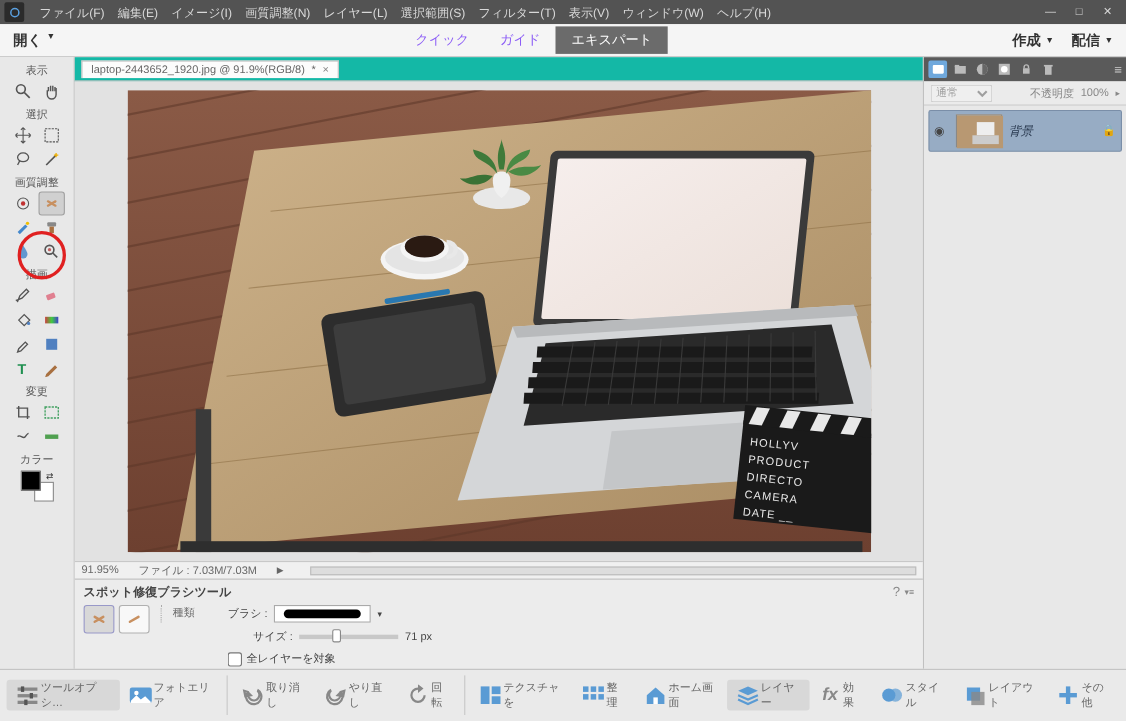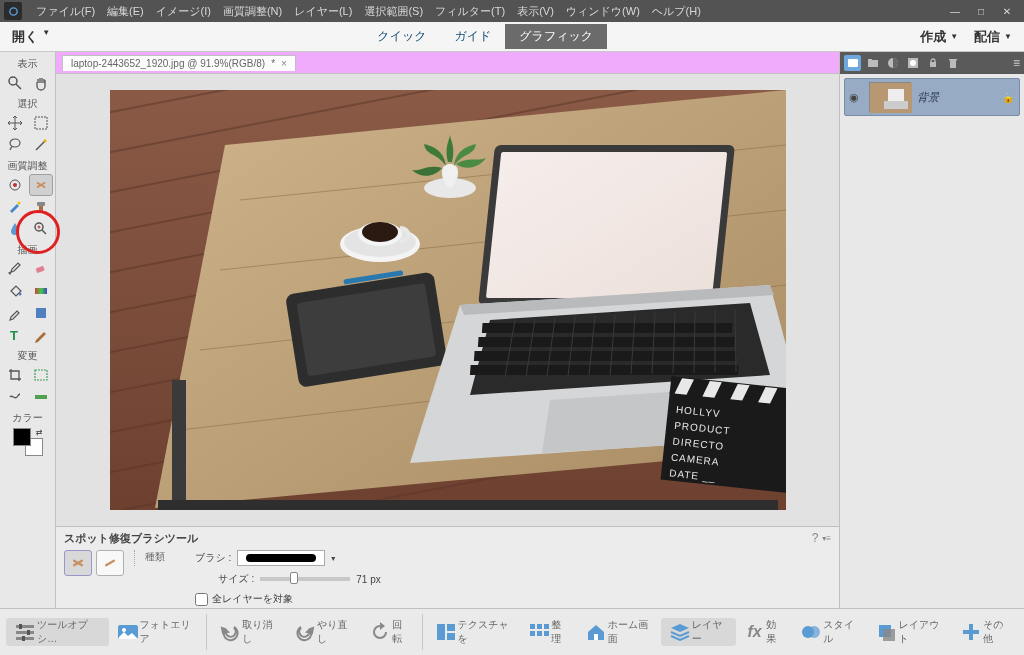--- a/index.html
+++ b/index.html
@@ -10,44 +10,44 @@
 .menubar .logo { width: 18px; height: 18px; background: #2b2b2b; border-radius: 2px; margin-right: 8px; display: flex; align-items: center; justify-content: center; }
 .menubar .logo svg { width: 11px; height: 11px; }
 .menubar .menu-item { padding: 0 6px; cursor: default; }
 .winctrl { margin-left: auto; display: flex; }
 .winctrl div { width: 26px; height: 18px; display: flex; align-items: center; justify-content: center; font-size: 10px; }
 
 
 .modebar { height: 30px; background: #f5f5f5; border-bottom: 1px solid #c8c8c8; display: flex; align-items: center; padding: 0 12px; }
 .modebar .open { font-size: 13px; font-weight: bold; display: flex; align-items: flex-start; gap: 4px; }
 .modebar .center { flex: 1; display: flex; justify-content: center; gap: 0; }
-.modebar .center div { padding: 4px 14px; font-size: 12px; color: #0c4a6e; }
+.modebar .center div { padding: 4px 14px; font-size: 12px; color: #8b5cf6; }
 .modebar .center .active { background: #6b6b6b; color: #fff; }
 .modebar .right { display: flex; gap: 16px; }
 .modebar .right div { font-size: 13px; font-weight: bold; display: flex; align-items: center; gap: 4px; }
 
 
 .main { position: absolute; top: 52px; left: 0; right: 0; bottom: 47px; display: flex; }
 
 
-.toolbox { width: 56px; background: #e8e8e8; border-right: 1px solid #c0c0c0; display: flex; flex-direction: column; align-items: center; padding-top: 2px; }
+.toolbox { width: 68px; background: #e8e8e8; border-right: 1px solid #c0c0c0; display: flex; flex-direction: column; align-items: center; padding-top: 2px; }
 .toolbox .section-label { font-size: 10px; color: #555; margin: 3px 0 2px; height: 13px; }
 .toolbox .tool-row { display: flex; gap: 2px; }
 .toolbox .tool { width: 24px; height: 22px; display: flex; align-items: center; justify-content: center; border-radius: 3px; position: relative; }
 .toolbox .tool.sel { background: #d0d0d0; border: 1px solid #a0a0a0; }
 .toolbox .tool svg { width: 16px; height: 16px; }
 .highlight-ring { position: absolute; width: 44px; height: 44px; border: 3px solid #e02020; border-radius: 50%; left: 16px; top: 158px; pointer-events: none; z-index: 10; }
 .color-swatch { width: 30px; height: 28px; position: relative; margin-top: 2px; }
 .color-swatch .fg { position: absolute; width: 18px; height: 18px; background: #000; border: 1px solid #888; left: 0; top: 0; z-index: 2; }
 .color-swatch .bg { position: absolute; width: 18px; height: 18px; background: #fff; border: 1px solid #888; right: 0; bottom: 0; }
 .color-swatch .swap { position: absolute; right: 0; top: 0; font-size: 8px; }
 
 
 .docarea { flex: 1; background: #e2e2e2; display: flex; flex-direction: column; }
-.tabstrip { height: 22px; background: #f0abfc; border-bottom: 1px solid #c0c0c0; display: flex; align-items: center; padding-left: 6px; font-size: 10px; color: #666; }
+.tabstrip { height: 22px; background: #14b8a6; border-bottom: 1px solid #c0c0c0; display: flex; align-items: center; padding-left: 6px; font-size: 10px; color: #666; }
 .tabstrip .tab { background: #fcfcfc; padding: 2px 8px; border: 1px solid #c0c0c0; border-bottom: none; display: flex; gap: 6px; align-items: center; }
 .tabstrip .tab .x { color: #888; }
 .canvas-holder { flex: 1; display: flex; align-items: center; justify-content: center; background: #e2e2e2; overflow: hidden; }
 .canvas { width: 676px; height: 420px; position: relative; }
 
 
 .statusstrip { height: 16px; background: #f0f0f0; border-top: 1px solid #c8c8c8; display: flex; align-items: center; font-size: 10px; color: #666; padding: 0 6px; gap: 18px; }
 .statusstrip .scroll { flex: 1; height: 8px; background: #ddd; border: 1px solid #bbb; margin-left: 6px; }
 
 
@@ -121,21 +121,21 @@
 </div>
 
 <div class="modebar">
   <div class="open">
     <span>開く</span>
     <span class="tri">▼</span>
   </div>
   <div class="center">
     <div>クイック</div>
     <div>ガイド</div>
-    <div class="active">グラフィック</div>
+    <div class="active">エキスパート</div>
   </div>
   <div class="right">
     <div>
         <span>作成</span>
         <span class="tri">▼</span>
       </div>
     <div>
         <span>配信</span>
         <span class="tri">▼</span>
       </div>
@@ -444,20 +444,26 @@
               <rect x="118" y="-13" width="12" height="16" transform="skewX(-20)"></rect>
             </g>
           <text x="8" y="22" font-size="10" fill="#e8e8e8" font-family="sans-serif" letter-spacing="1">HOLLYV</text>
           <text x="8" y="38" font-size="10" fill="#e8e8e8" font-family="sans-serif" letter-spacing="1">PRODUCT</text>
           <text x="8" y="54" font-size="10" fill="#e8e8e8" font-family="sans-serif" letter-spacing="1">DIRECTO</text>
           <text x="8" y="70" font-size="10" fill="#e8e8e8" font-family="sans-serif" letter-spacing="1">CAMERA</text>
           <text x="8" y="86" font-size="10" fill="#e8e8e8" font-family="sans-serif" letter-spacing="1">DATE __</text>
         </g>
       </svg>
     </div>
+    <div class="statusstrip">
+      <span>91.95%</span>
+      <span><span>ファイル</span> : <span>7.03M/7.03M</span></span>
+      <span class="tri">▶</span>
+      <div class="scroll"></div>
+    </div>
 
     <div class="tooloptions">
       <div class="help">
         <span>?</span>
         <span class="tri">▾≡</span>
       </div>
       <div class="title">スポット修復ブラシツール</div>
       <div class="row">
         <div class="thumbs">
           <div class="thumb sel">
@@ -532,20 +538,27 @@
         </div>
       <div class="ic">
           <svg viewBox="0 0 12 12">
             <rect x="3" y="3" width="6" height="8" fill="#bbb"></rect>
             <rect x="2" y="2" width="8" height="1.5" fill="#bbb"></rect>
           </svg>
         </div>
       <div class="spacer"></div>
       <div class="menu">≡</div>
     </div>
+    <div class="rp-blend">
+      <select disabled=""><option>通常</option></select>
+      <span style="flex:1"></span>
+      <span>不透明度</span>
+      <span>100%</span>
+      <span class="tri">▸</span>
+    </div>
     <div class="rp-layers">
       <div class="layer">
         <div class="eye">◉</div>
         <div class="lthumb">
           <svg width="42" height="30" viewBox="0 0 42 30">
               <rect width="42" height="30" fill="#b89872"></rect>
               <rect x="18" y="6" width="16" height="12" fill="#eee"></rect>
               <rect x="14" y="18" width="24" height="8" fill="#ccc"></rect>
             </svg>
         </div>

